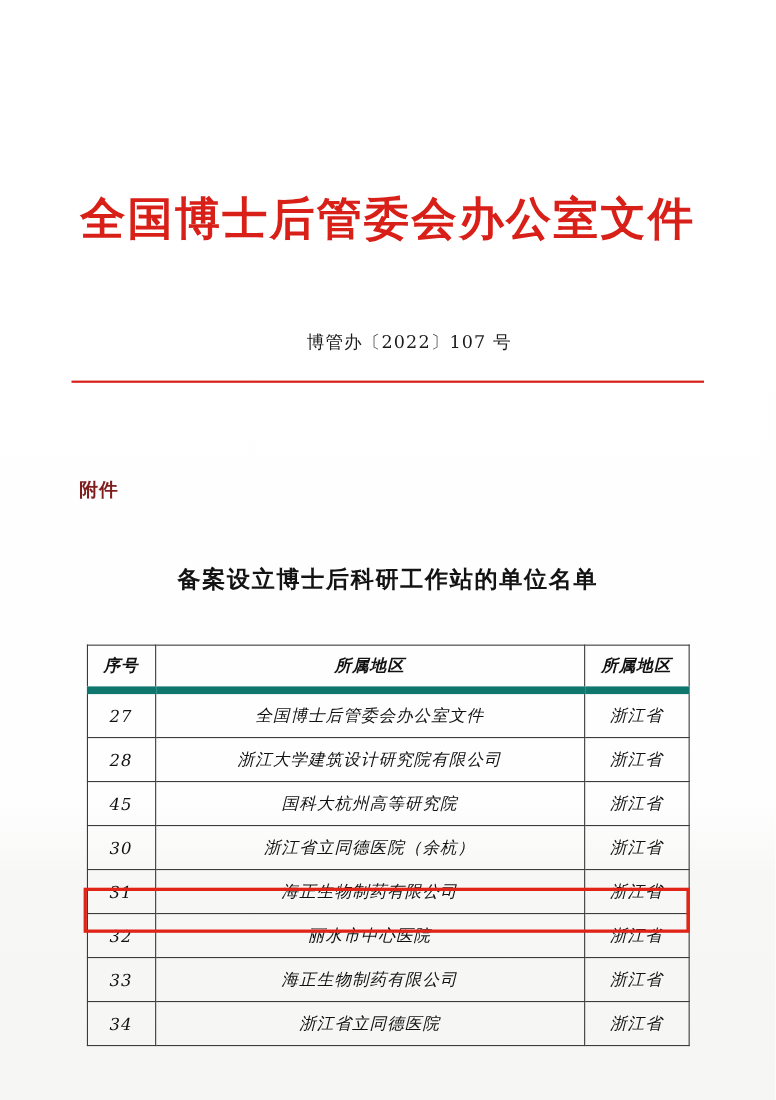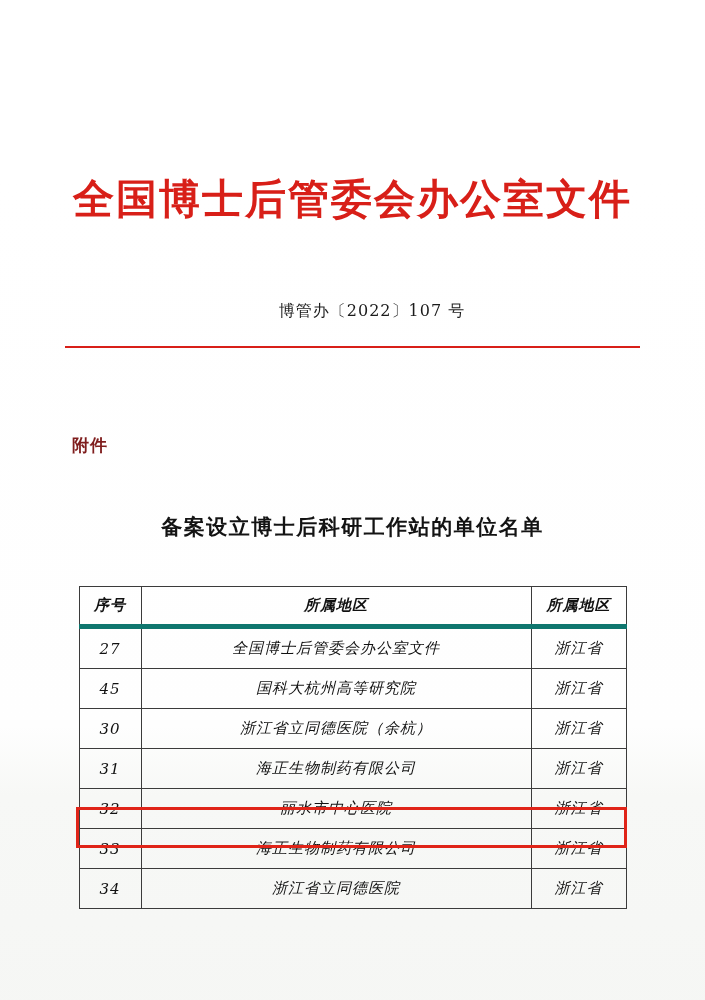--- a/index.html
+++ b/index.html
@@ -100,21 +100,21 @@
   table.list th {
     font-weight: 700;
     font-size: 15px;
     height: 37px;
   }
   col.c-idx { width: 62px; }
   col.c-unit { width: 390px; }
   col.c-region { width: 95px; }
 
   tr.highlight-row td {
-    border-top: 5px solid #0f766e;
+    border-top: 7px solid #0f766e;
     border-bottom: 1px solid #3b3b3b;
   }
 
   
   .red-box {
     position: absolute;
     left: 76px;
     top: 631px;
     width: 551px;
     height: 41px;
@@ -153,20 +153,25 @@
           <th>所属地区</th>
         </tr>
       </thead>
       <tbody id="table-body">
           <tr class="highlight-row">
             <td>27</td>
             <td>全国博士后管委会办公室文件</td>
             <td>浙江省</td>
           </tr>
           <tr>
+            <td>28</td>
+            <td>浙江大学建筑设计研究院有限公司</td>
+            <td>浙江省</td>
+          </tr>
+          <tr>
             <td>45</td>
             <td>国科大杭州高等研究院</td>
             <td>浙江省</td>
           </tr>
           <tr>
             <td>30</td>
             <td>浙江省立同德医院（余杭）</td>
             <td>浙江省</td>
           </tr>
           <tr>

